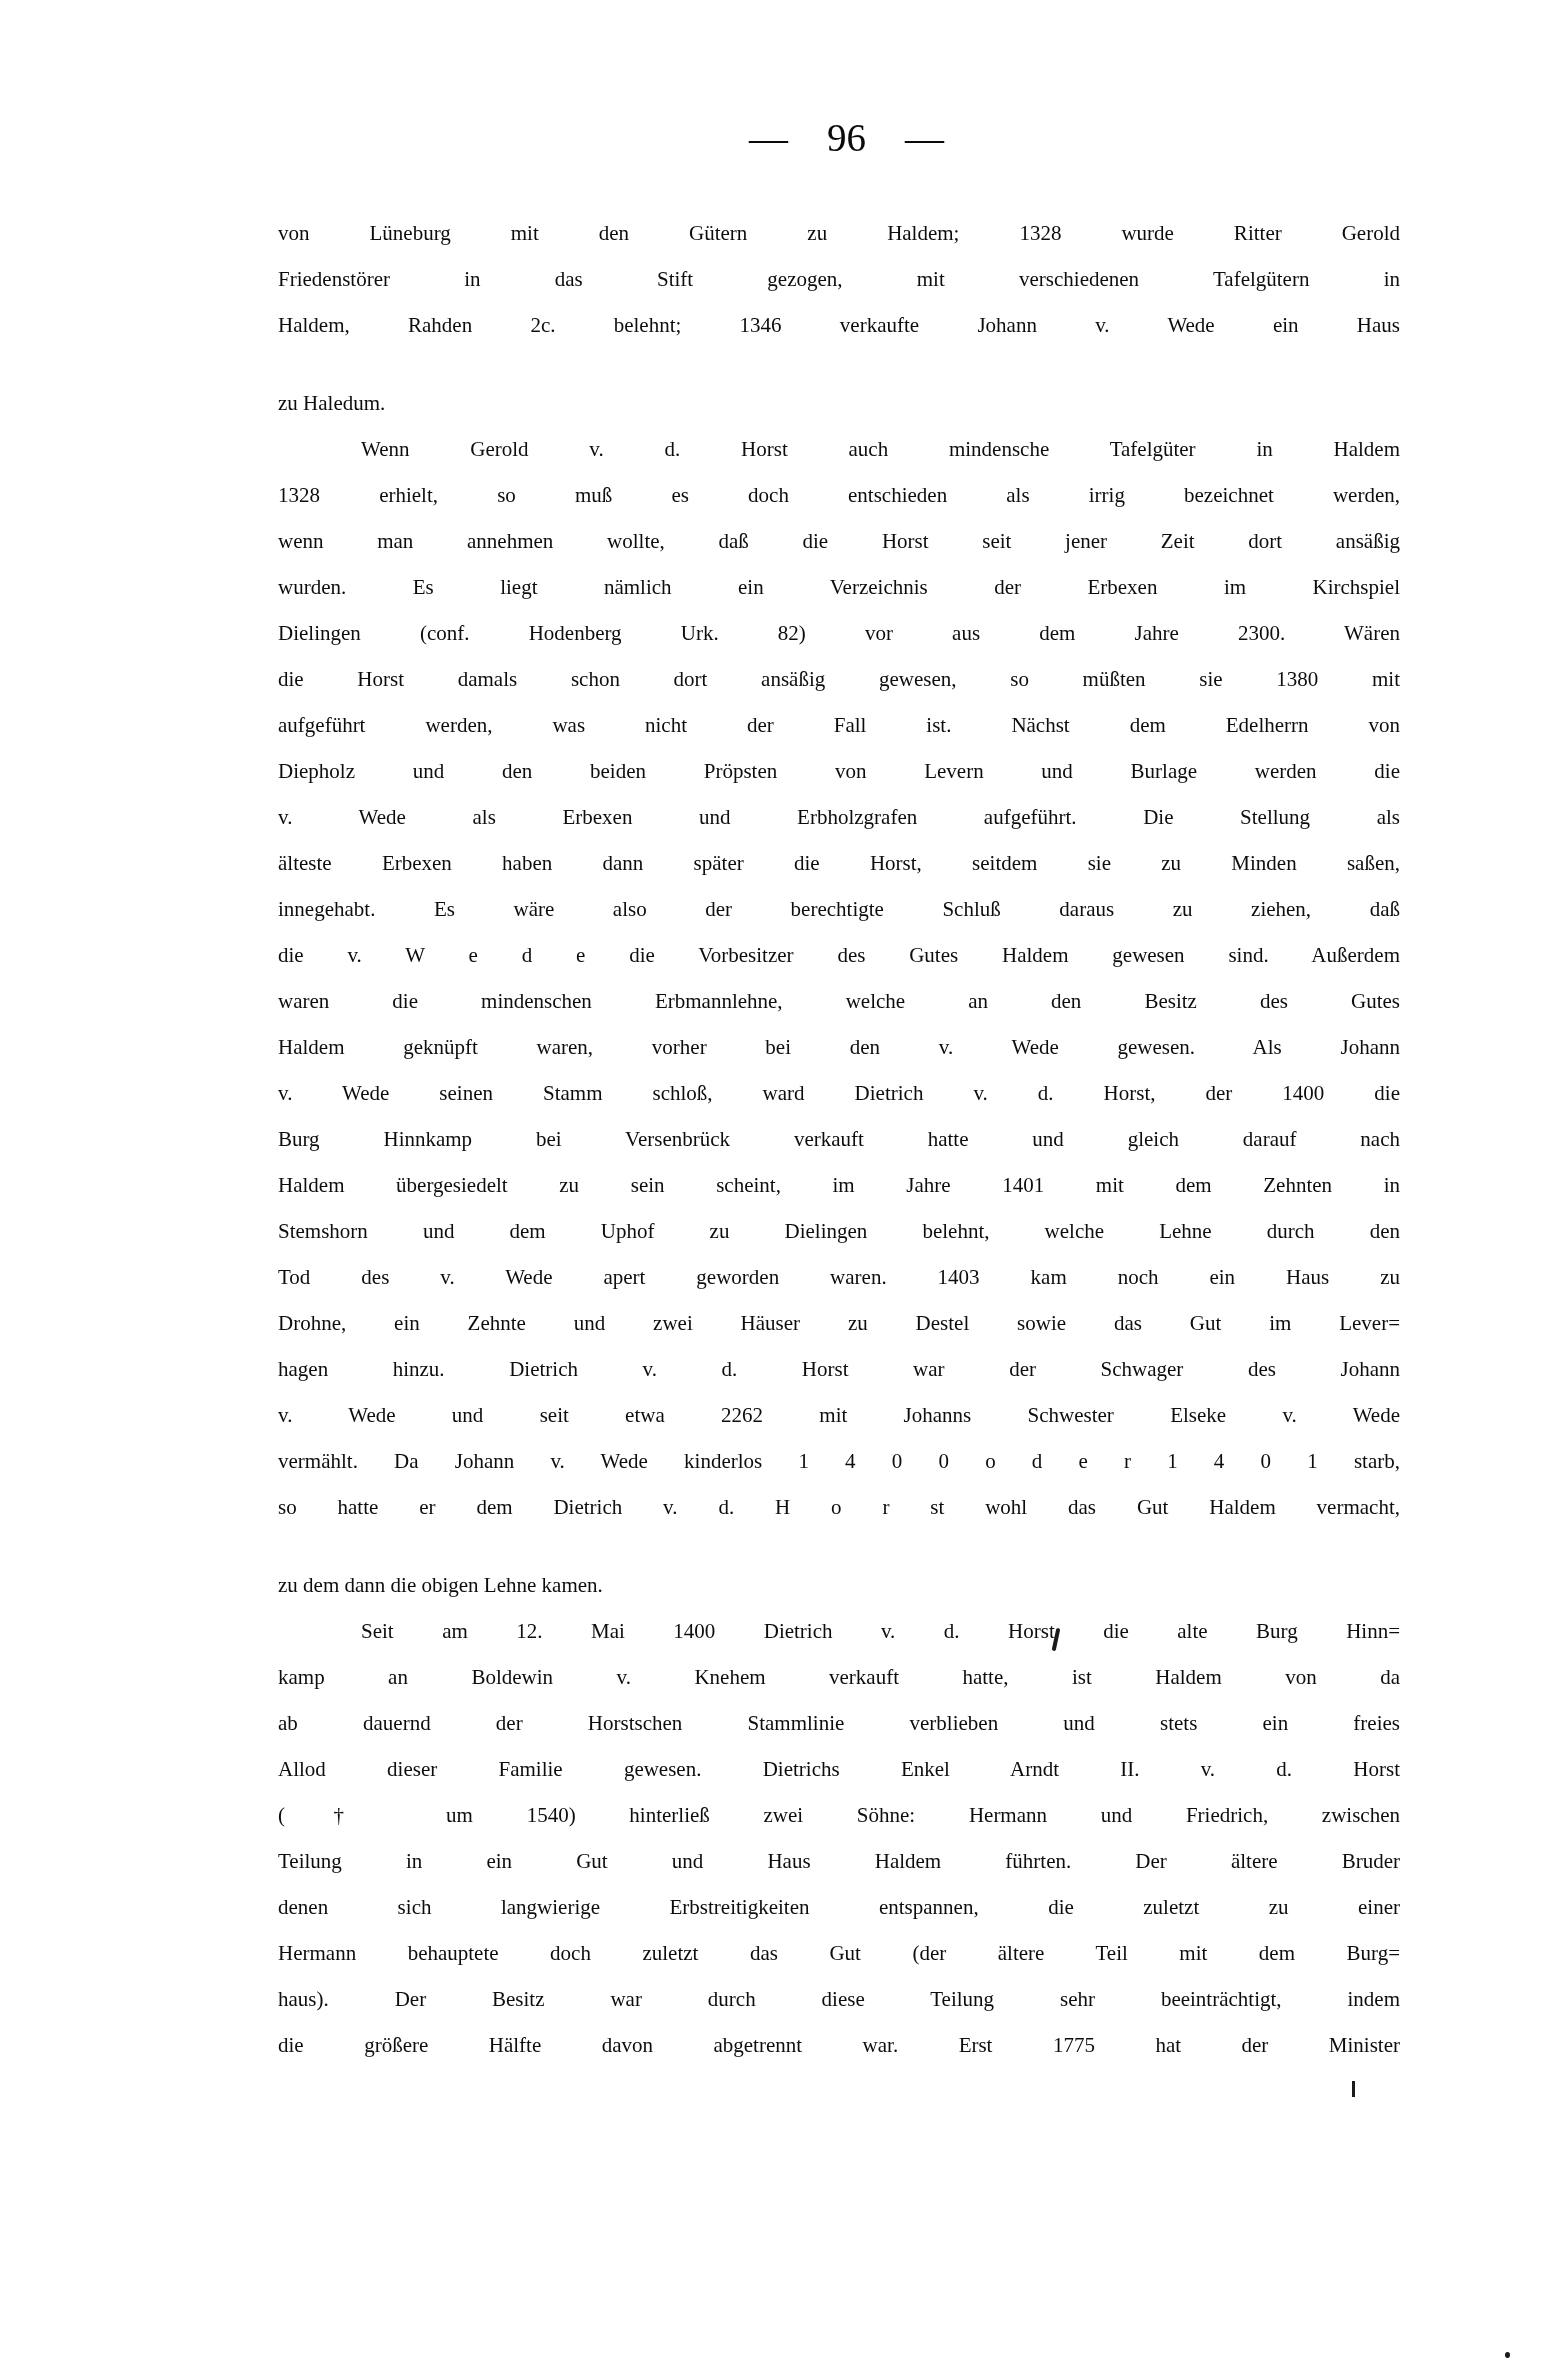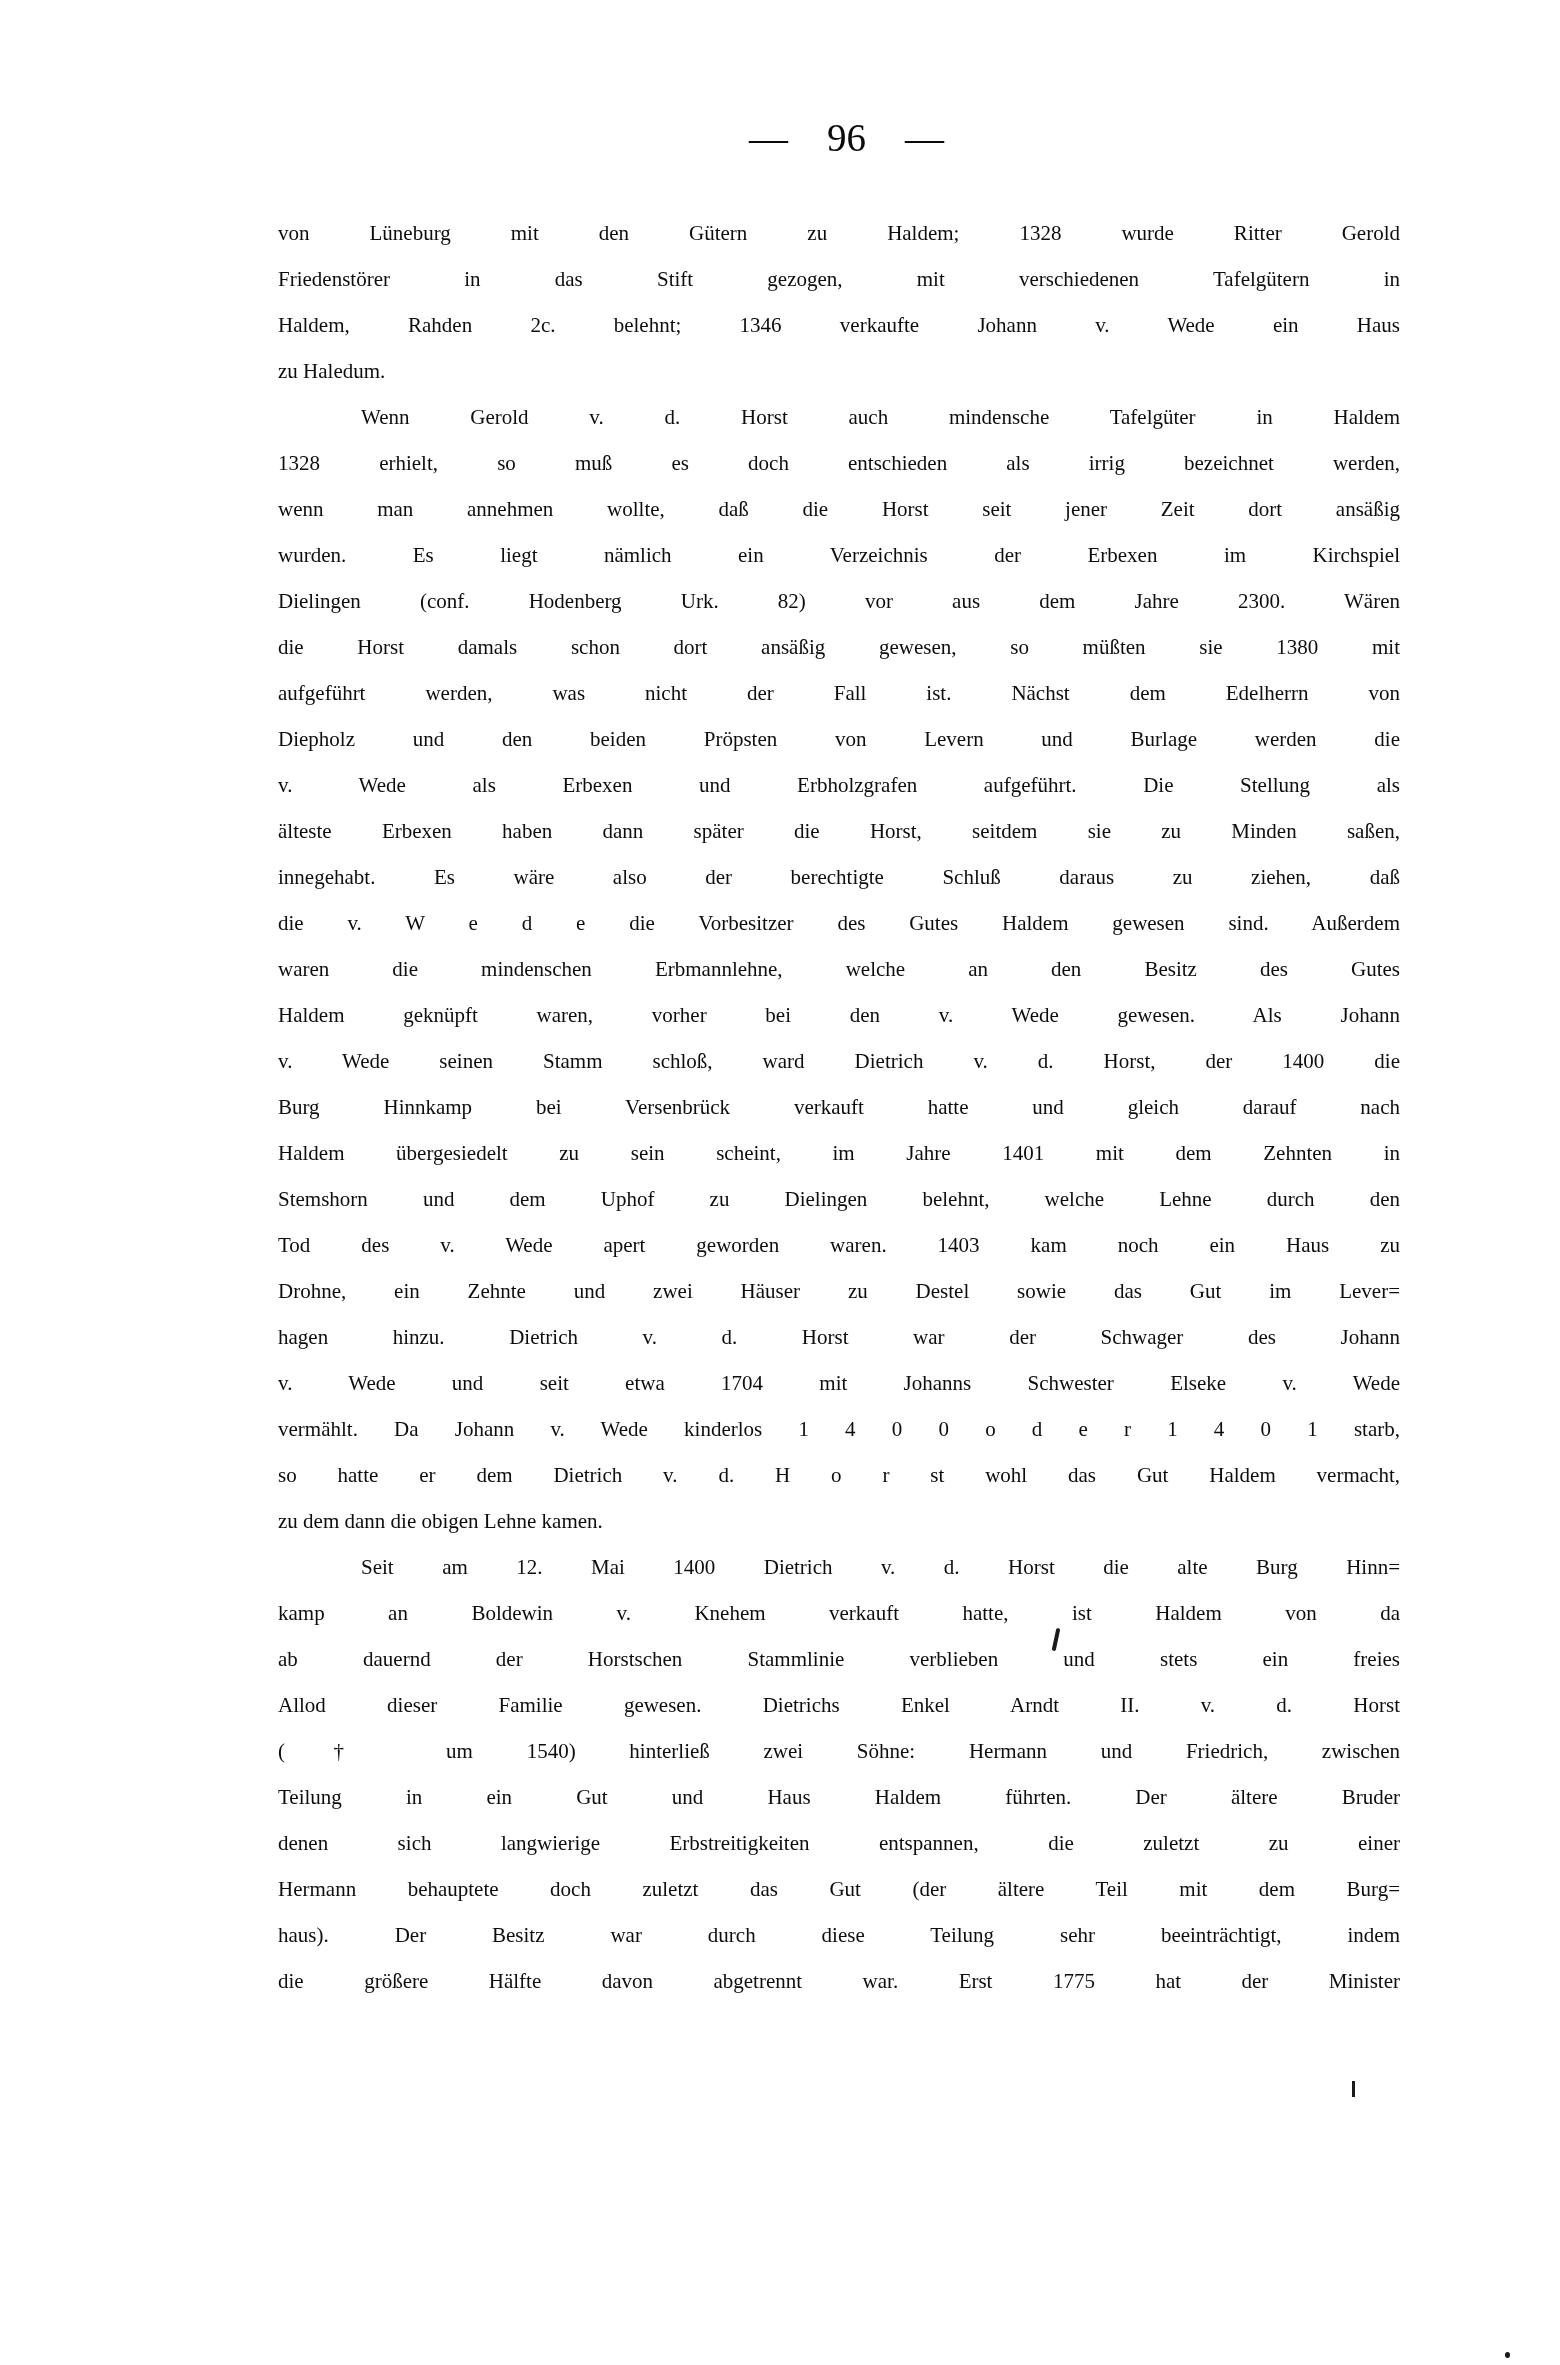--- a/index.html
+++ b/index.html
@@ -36,21 +36,21 @@
     font-size: 21px;
     line-height: 46px;
     color: #0d0d0d;
   }
   .line {
     text-align: justify;
     text-align-last: justify;
     -moz-text-align-last: justify;
   }
   .line.indent { text-indent: 83px; }
-  .line.flush { text-align-last: left; -moz-text-align-last: left; }
+  .line.flush { text-align-last: left; margin-top: 32px; -moz-text-align-last: left; }
   
   .artifact { position: absolute; background: #1a1a1a; }
   .artifact-comma {
     left: 1054px; top: 1628px; width: 3.5px; height: 23px;
     transform: rotate(12deg); border-radius: 1.8px;
   }
   .artifact-tick {
     left: 1352px; top: 2081px; width: 2.6px; height: 15.8px;
   }
   .artifact-dot {
@@ -91,21 +91,21 @@
         <div class="line">die v. W e d e die Vorbesitzer des Gutes Haldem gewesen sind. Außerdem</div>
         <div class="line">waren die mindenschen Erbmannlehne, welche an den Besitz des Gutes</div>
         <div class="line">Haldem geknüpft waren, vorher bei den v. Wede gewesen. Als Johann</div>
         <div class="line">v. Wede seinen Stamm schloß, ward Dietrich v. d. Horst, der 1400 die</div>
         <div class="line">Burg Hinnkamp bei Versenbrück verkauft hatte und gleich darauf nach</div>
         <div class="line">Haldem übergesiedelt zu sein scheint, im Jahre 1401 mit dem Zehnten in</div>
         <div class="line">Stemshorn und dem Uphof zu Dielingen belehnt, welche Lehne durch den</div>
         <div class="line">Tod des v. Wede apert geworden waren. 1403 kam noch ein Haus zu</div>
         <div class="line">Drohne, ein Zehnte und zwei Häuser zu Destel sowie das Gut im Lever=</div>
         <div class="line">hagen hinzu. Dietrich v. d. Horst war der Schwager des Johann</div>
-        <div class="line">v. Wede und seit etwa 1704 mit Johanns Schwester Elseke v. Wede</div>
+        <div class="line">v. Wede und seit etwa 2262 mit Johanns Schwester Elseke v. Wede</div>
         <div class="line">vermählt. Da Johann v. Wede kinderlos 1 4 0 0 o d e r 1 4 0 1 starb,</div>
         <div class="line">so hatte er dem Dietrich v. d. H o r st wohl das Gut Haldem vermacht,</div>
         <div class="line flush">zu dem dann die obigen Lehne kamen.</div>
       </div>
       <div>
         <div class="line indent">Seit am 12. Mai 1400 Dietrich v. d. Horst die alte Burg Hinn=</div>
         <div class="line">kamp an Boldewin v. Knehem verkauft hatte, ist Haldem von da</div>
         <div class="line">ab dauernd der Horstschen Stammlinie verblieben und stets ein freies</div>
         <div class="line">Allod dieser Familie gewesen. Dietrichs Enkel Arndt II. v. d. Horst</div>
         <div class="line">(† um 1540) hinterließ zwei Söhne: Hermann und Friedrich, zwischen</div>

